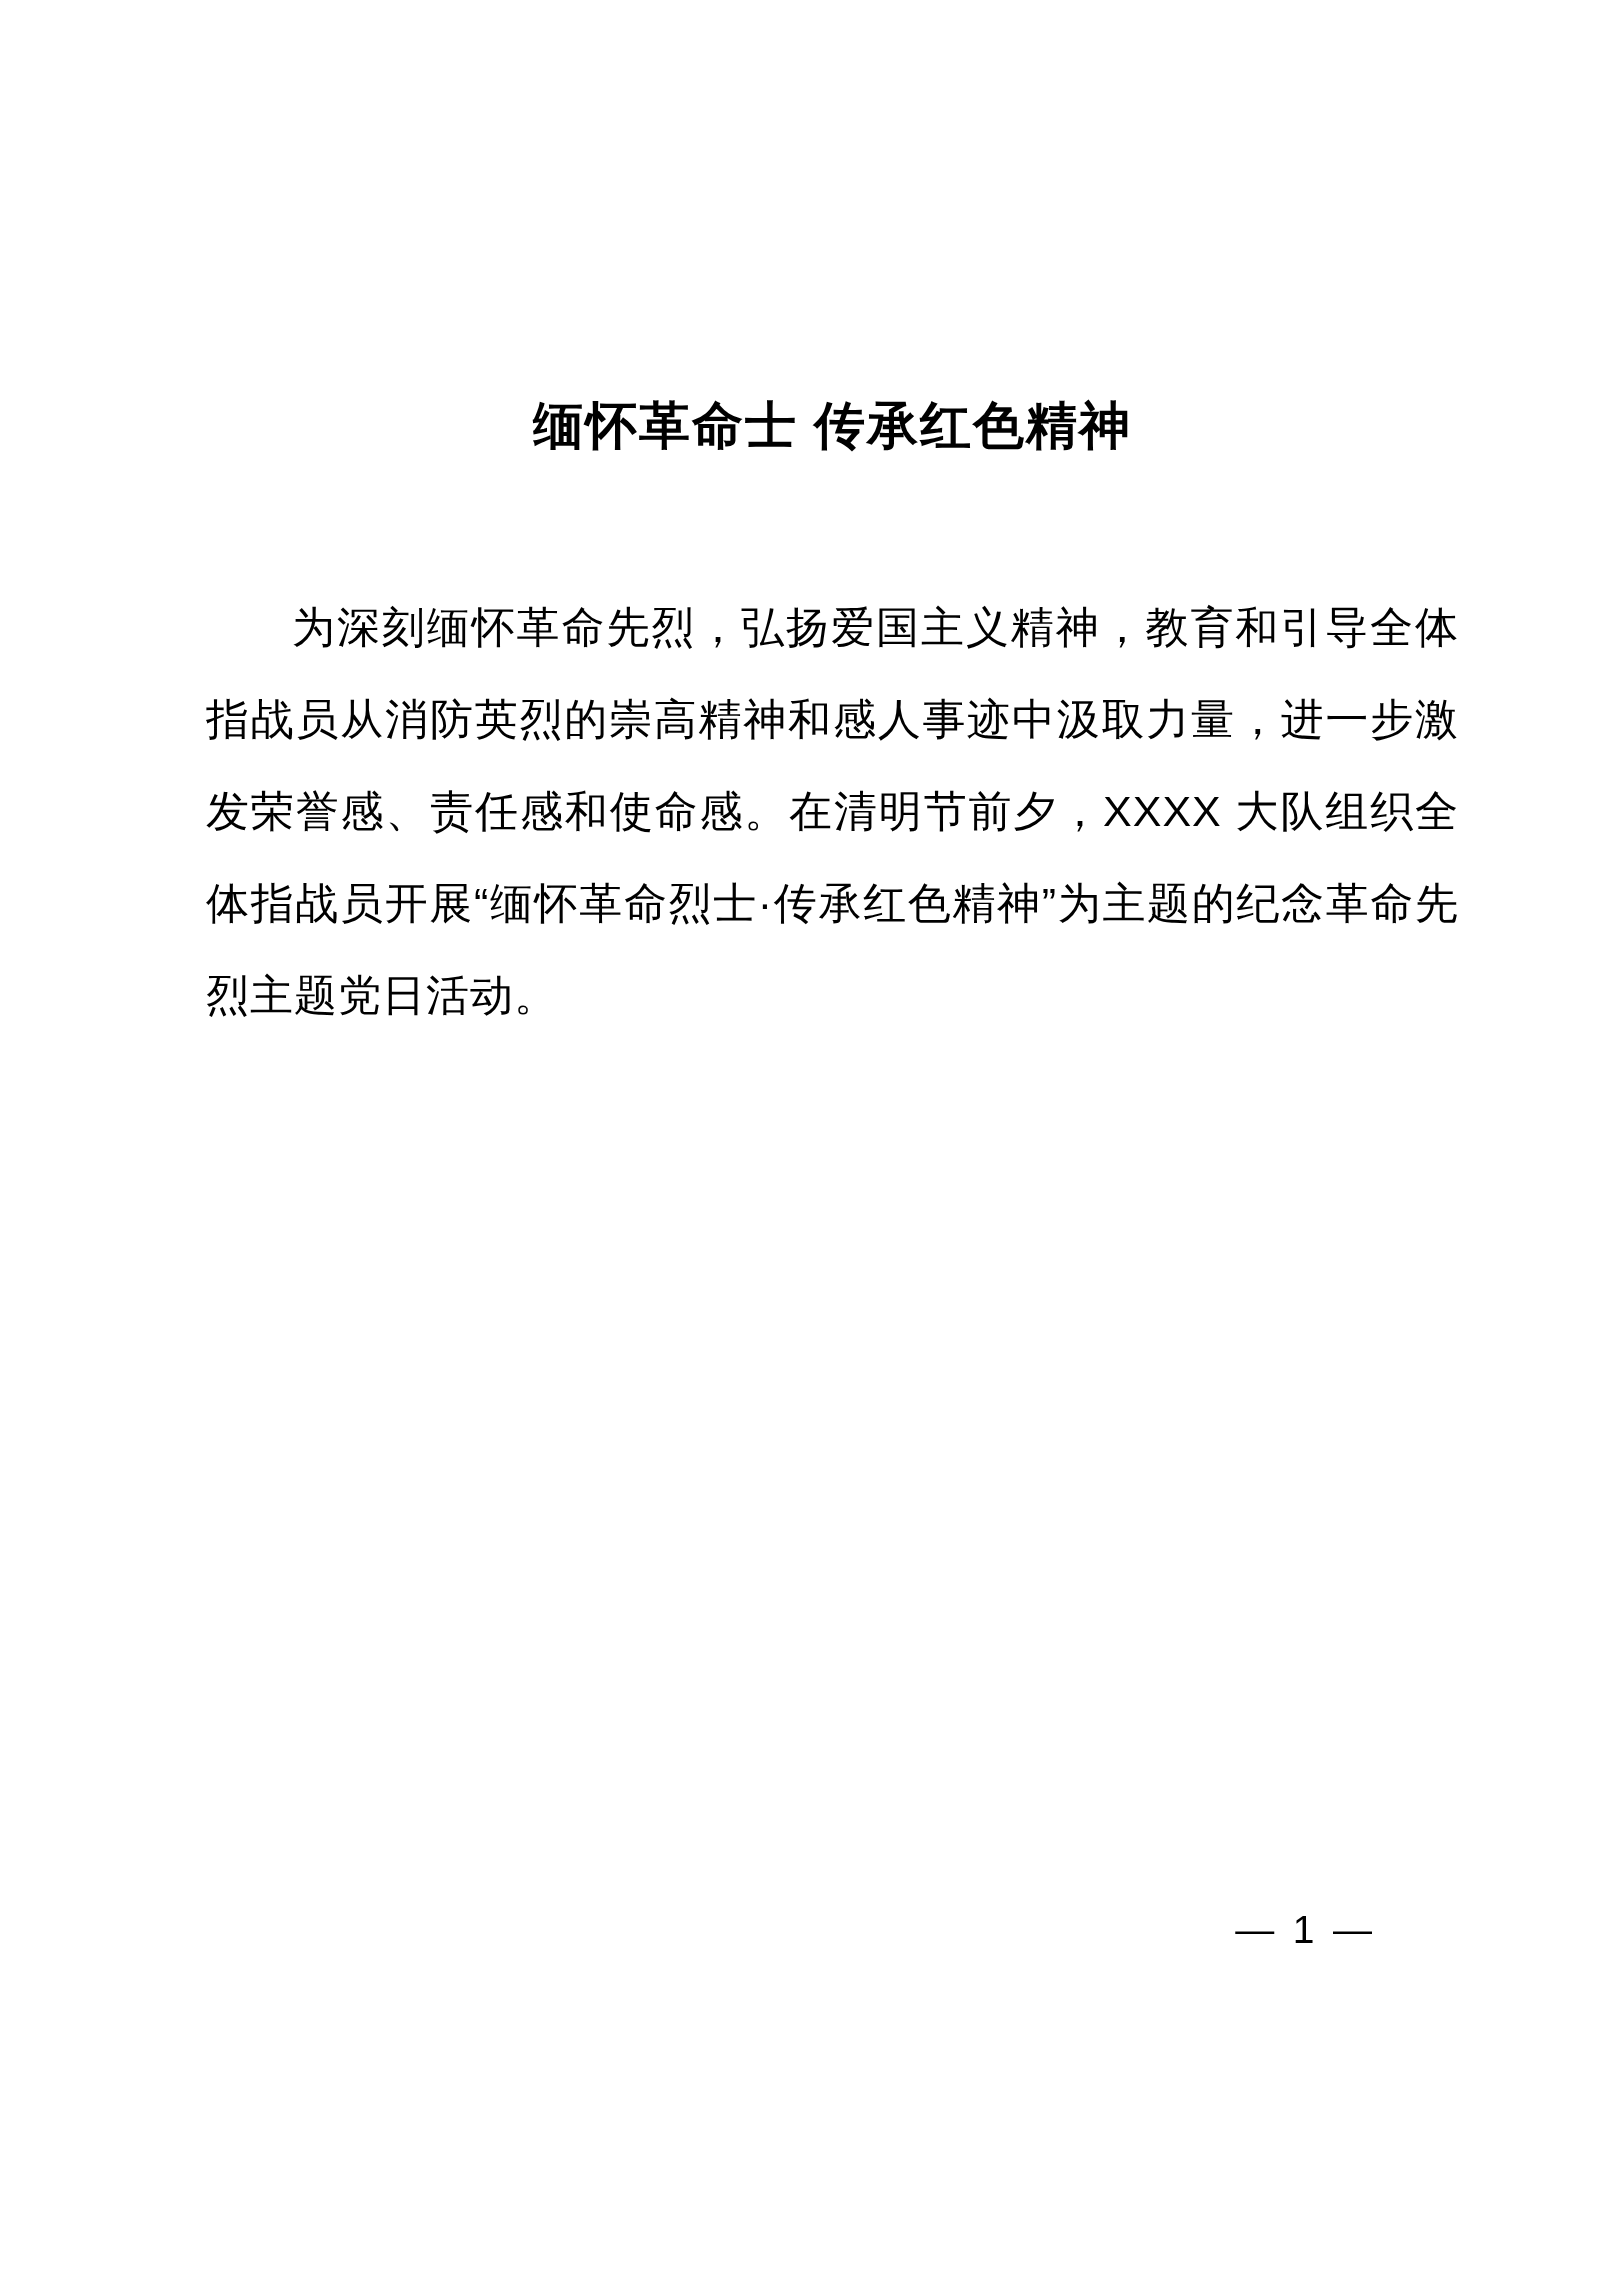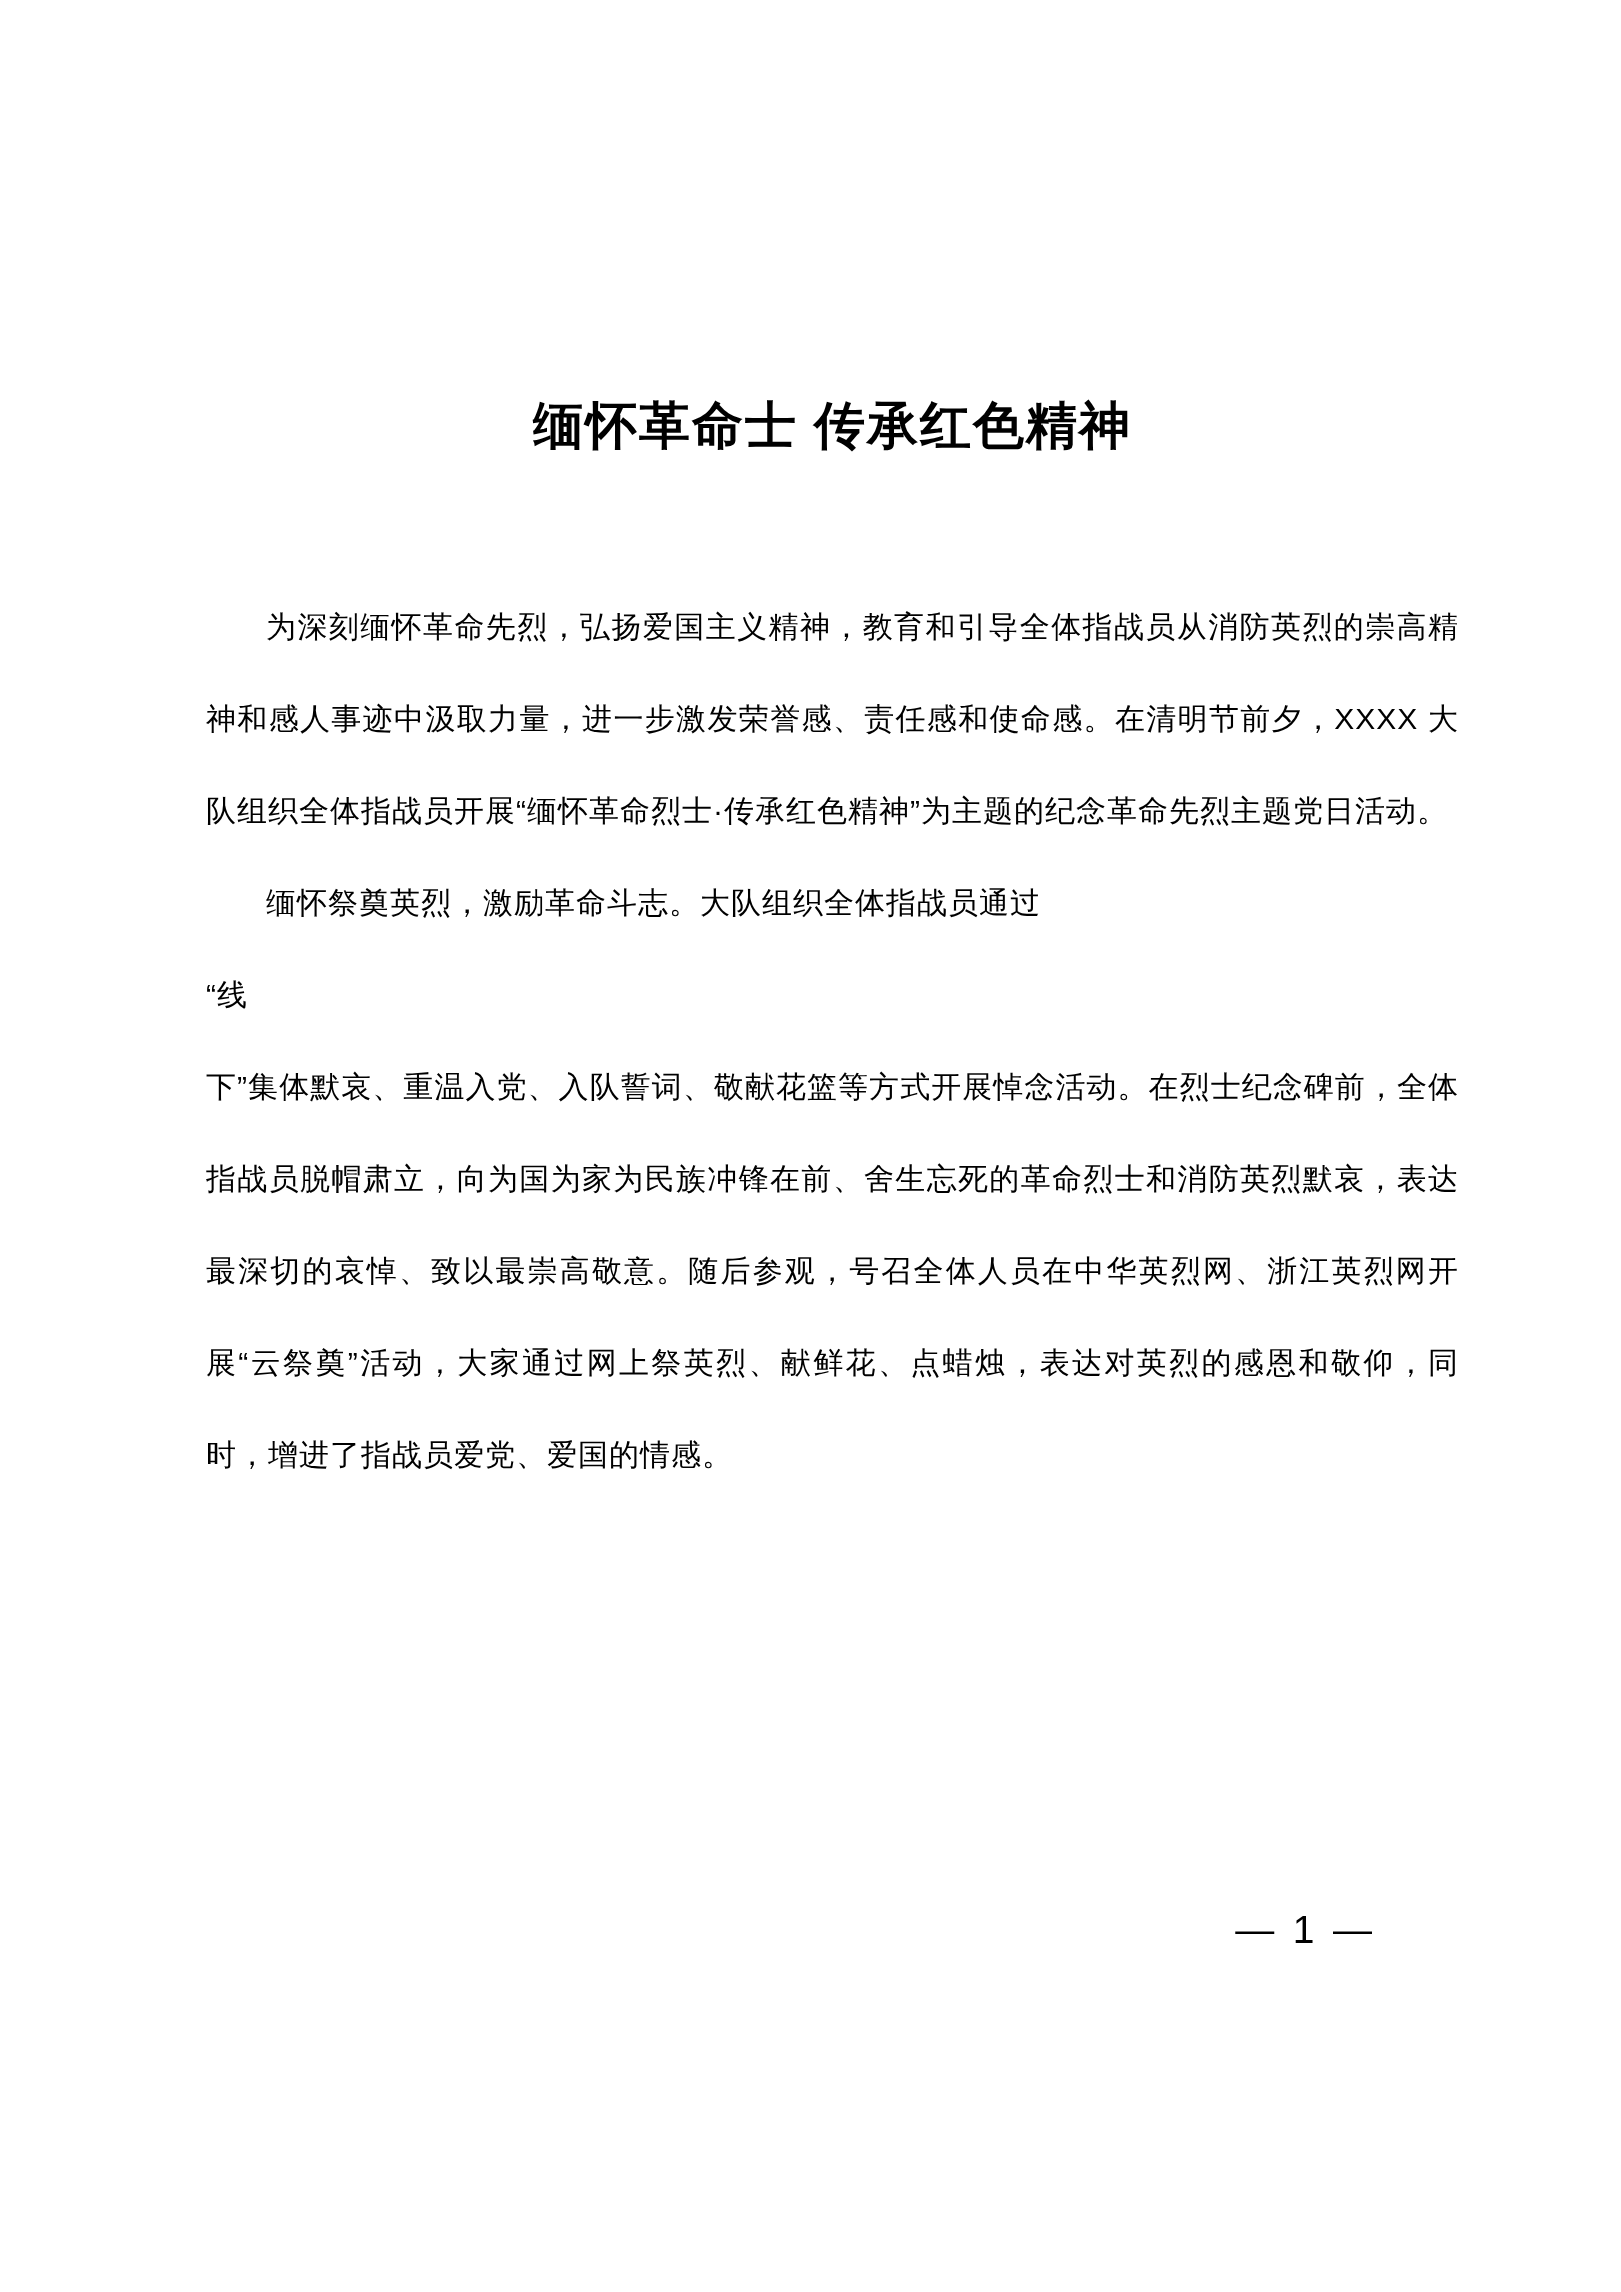--- a/index.html
+++ b/index.html
@@ -37,21 +37,21 @@
     text-align: center;
     line-height: 69px;
     letter-spacing: 1px;
     color: #000000;
   }
   .doc-body {
     margin-top: 116px;
   }
   .para {
     margin: 0;
-    font-size: 30px;
+    font-size: 43px;
     line-height: 92px;
     text-indent: 2em;
     text-align: justify;
     letter-spacing: 1px;
     white-space: pre-wrap;
     word-break: break-all;
     color: #000000;
   }
   .page-number {
     position: absolute;
@@ -63,20 +63,17 @@
   }
 </style>
 </head>
 <body>
 
 <div class="page">
   <div class="content">
     <h1 class="title">缅怀革命士 传承红色精神</h1>
     <div class="doc-body">
         <p class="para">为深刻缅怀革命先烈，弘扬爱国主义精神，教育和引导全体指战员从消防英烈的崇高精神和感人事迹中汲取力量，进一步激发荣誉感、责任感和使命感。在清明节前夕，XXXX 大队组织全体指战员开展“缅怀革命烈士·传承红色精神”为主题的纪念革命先烈主题党日活动。</p>
-        <p class="para">缅怀祭奠英烈，激励革命斗志。大队组织全体指战员通过
-“线
-下”集体默哀、重温入党、入队誓词、敬献花篮等方式开展悼念活动。在烈士纪念碑前，全体指战员脱帽肃立，向为国为家为民族冲锋在前、舍生忘死的革命烈士和消防英烈默哀，表达最深切的哀悼、致以最崇高敬意。随后参观，号召全体人员在中华英烈网、浙江英烈网开展“云祭奠”活动，大家通过网上祭英烈、献鲜花、点蜡烛，表达对英烈的感恩和敬仰，同时，增进了指战员爱党、爱国的情感。</p>
       </div>
   </div>
   <div class="page-number">— 1 —</div>
 </div>
 
 
 </body></html>

